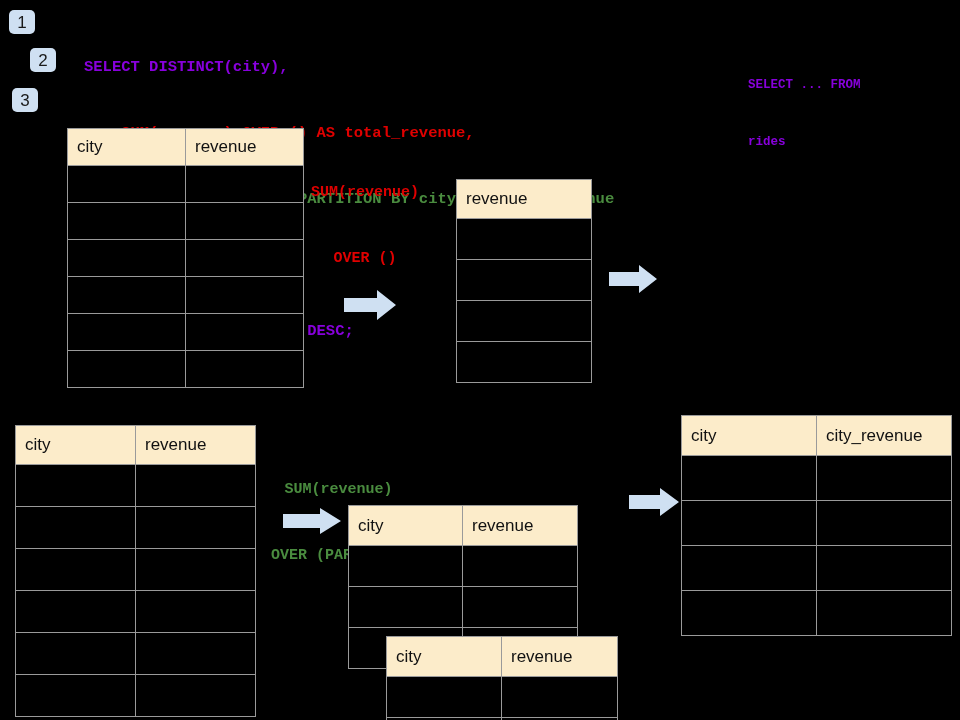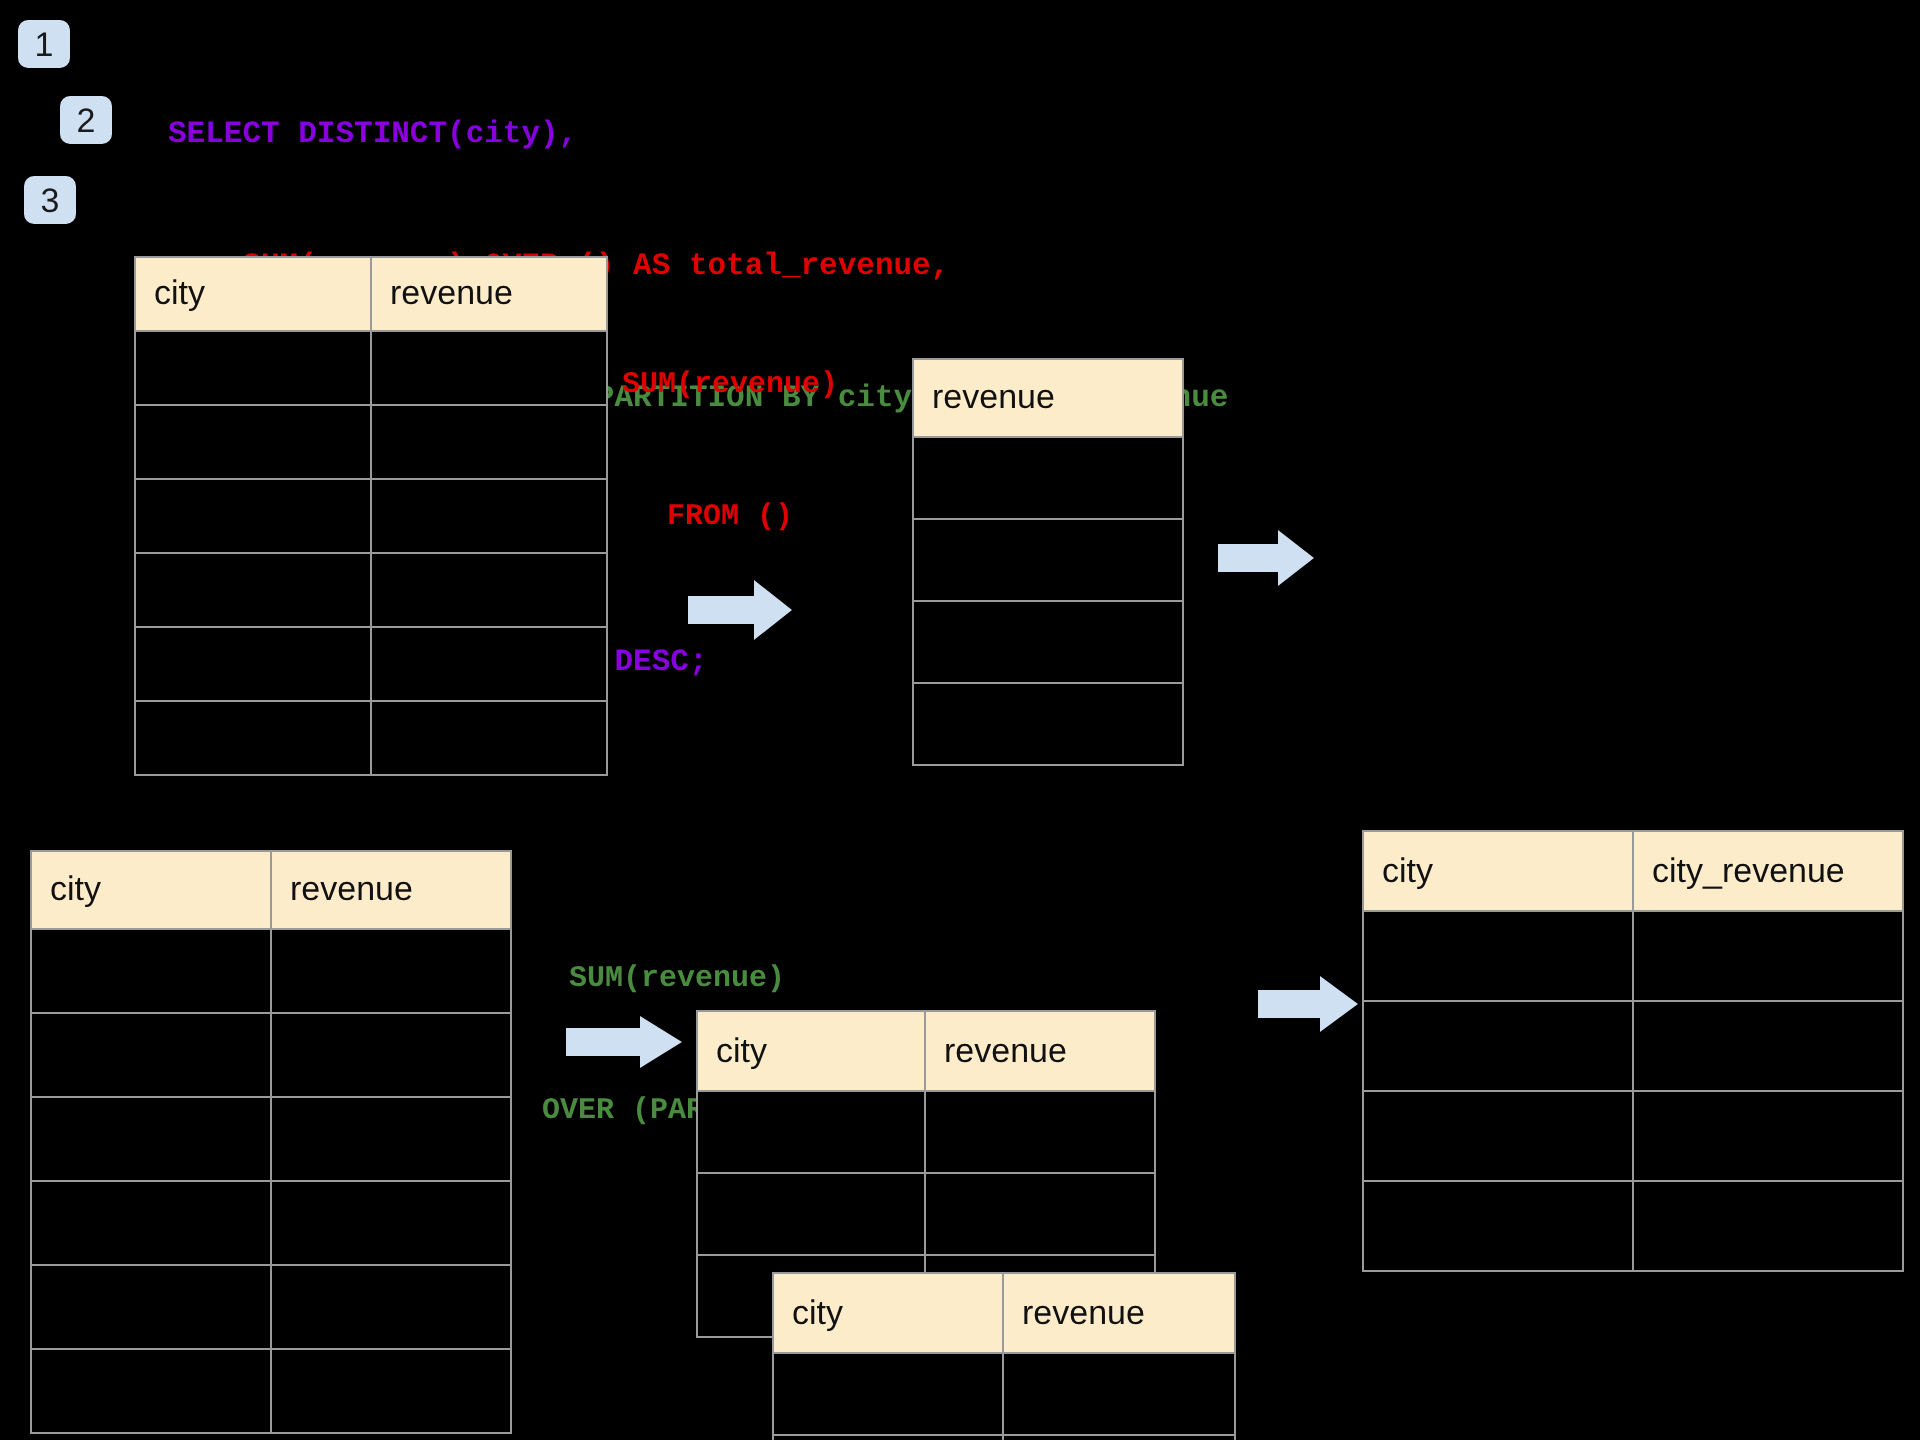--- a/index.html
+++ b/index.html
@@ -112,20 +112,24 @@
   </div>
 
   <div class="sql-block" style="left:84px; top:12px;">
     <div class="sql-line c-purple">SELECT DISTINCT(city),</div>
     <div class="sql-line c-red">    SUM(revenue) OVER () AS total_revenue,</div>
     <div class="sql-line c-green">    SUM(revenue) OVER (PARTITION BY city) as city_revenue</div>
     <div class="sql-line c-purple">  FROM rides</div>
     <div class="sql-line c-purple">  ORDER by city_revenue DESC;</div>
   </div>
 
+  <div class="side-note" style="left:748px; top:38px;">
+    <div>SELECT ... FROM</div>
+    <div>rides</div>
+  </div>
 
   <table class="tbl" style="left:67px; top:128px; width:236px;">
     <colgroup>
         <col style="width:118px;">
         <col style="width:118px;">
       </colgroup>
     <thead>
       <tr>
         <th style="height:36px;">city</th>
         <th style="height:36px;">revenue</th>
@@ -154,21 +158,21 @@
         </tr>
       <tr>
           <td style="height:36px;"></td>
           <td></td>
         </tr>
     </tbody>
   </table>
 
   <div class="annot c-red" style="left:311px; top:138px;">
     <div>SUM(revenue)</div>
-    <div>FROM ()</div>
+    <div>OVER ()</div>
   </div>
 
   <svg class="arrow" style="left:344px; top:290px;" width="52" height="30" viewBox="0 0 52 30">
     <polygon points="0,8 33,8 33,0 52,15 33,30 33,22 0,22" fill="#cfe0f2"></polygon>
   </svg>
 
   <table class="tbl" style="left:456px; top:179px; width:135px;">
     <colgroup>
         <col style="width:135px;">
       </colgroup>

